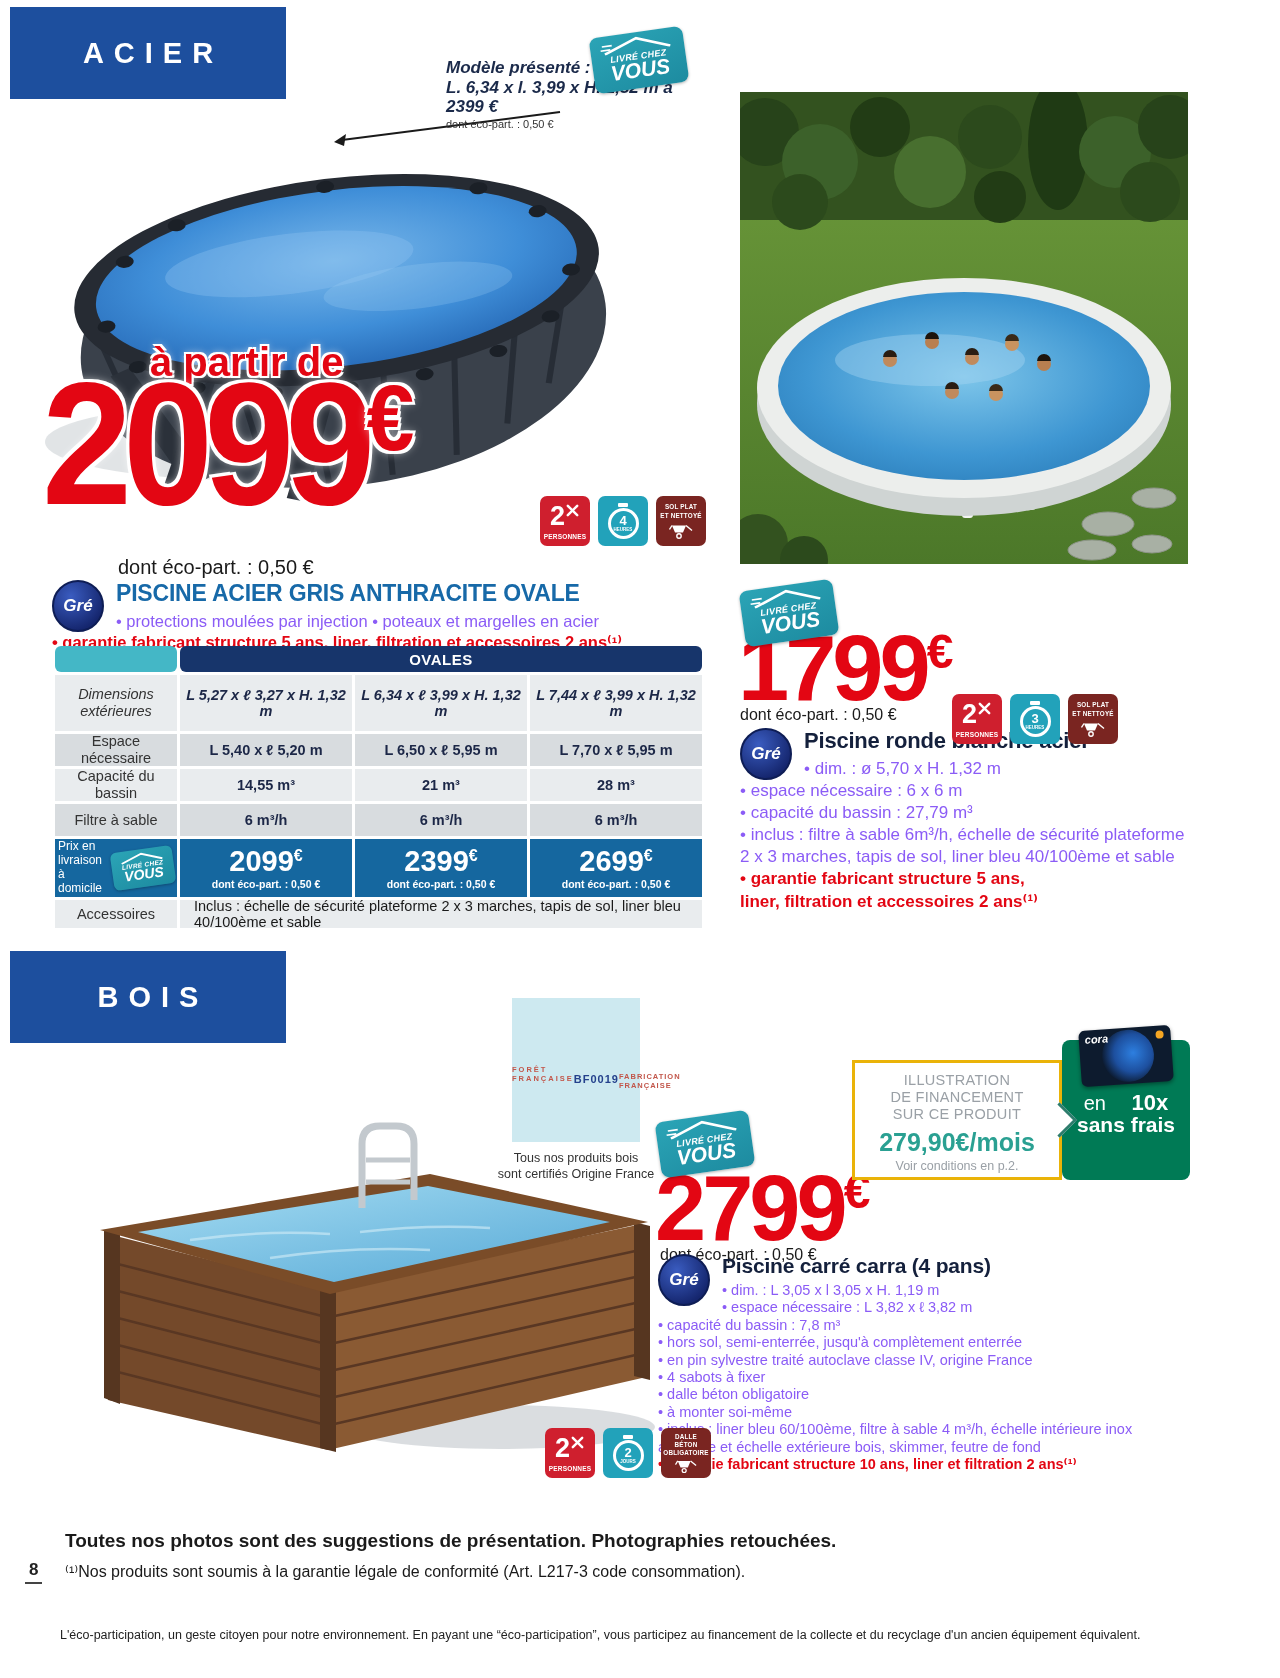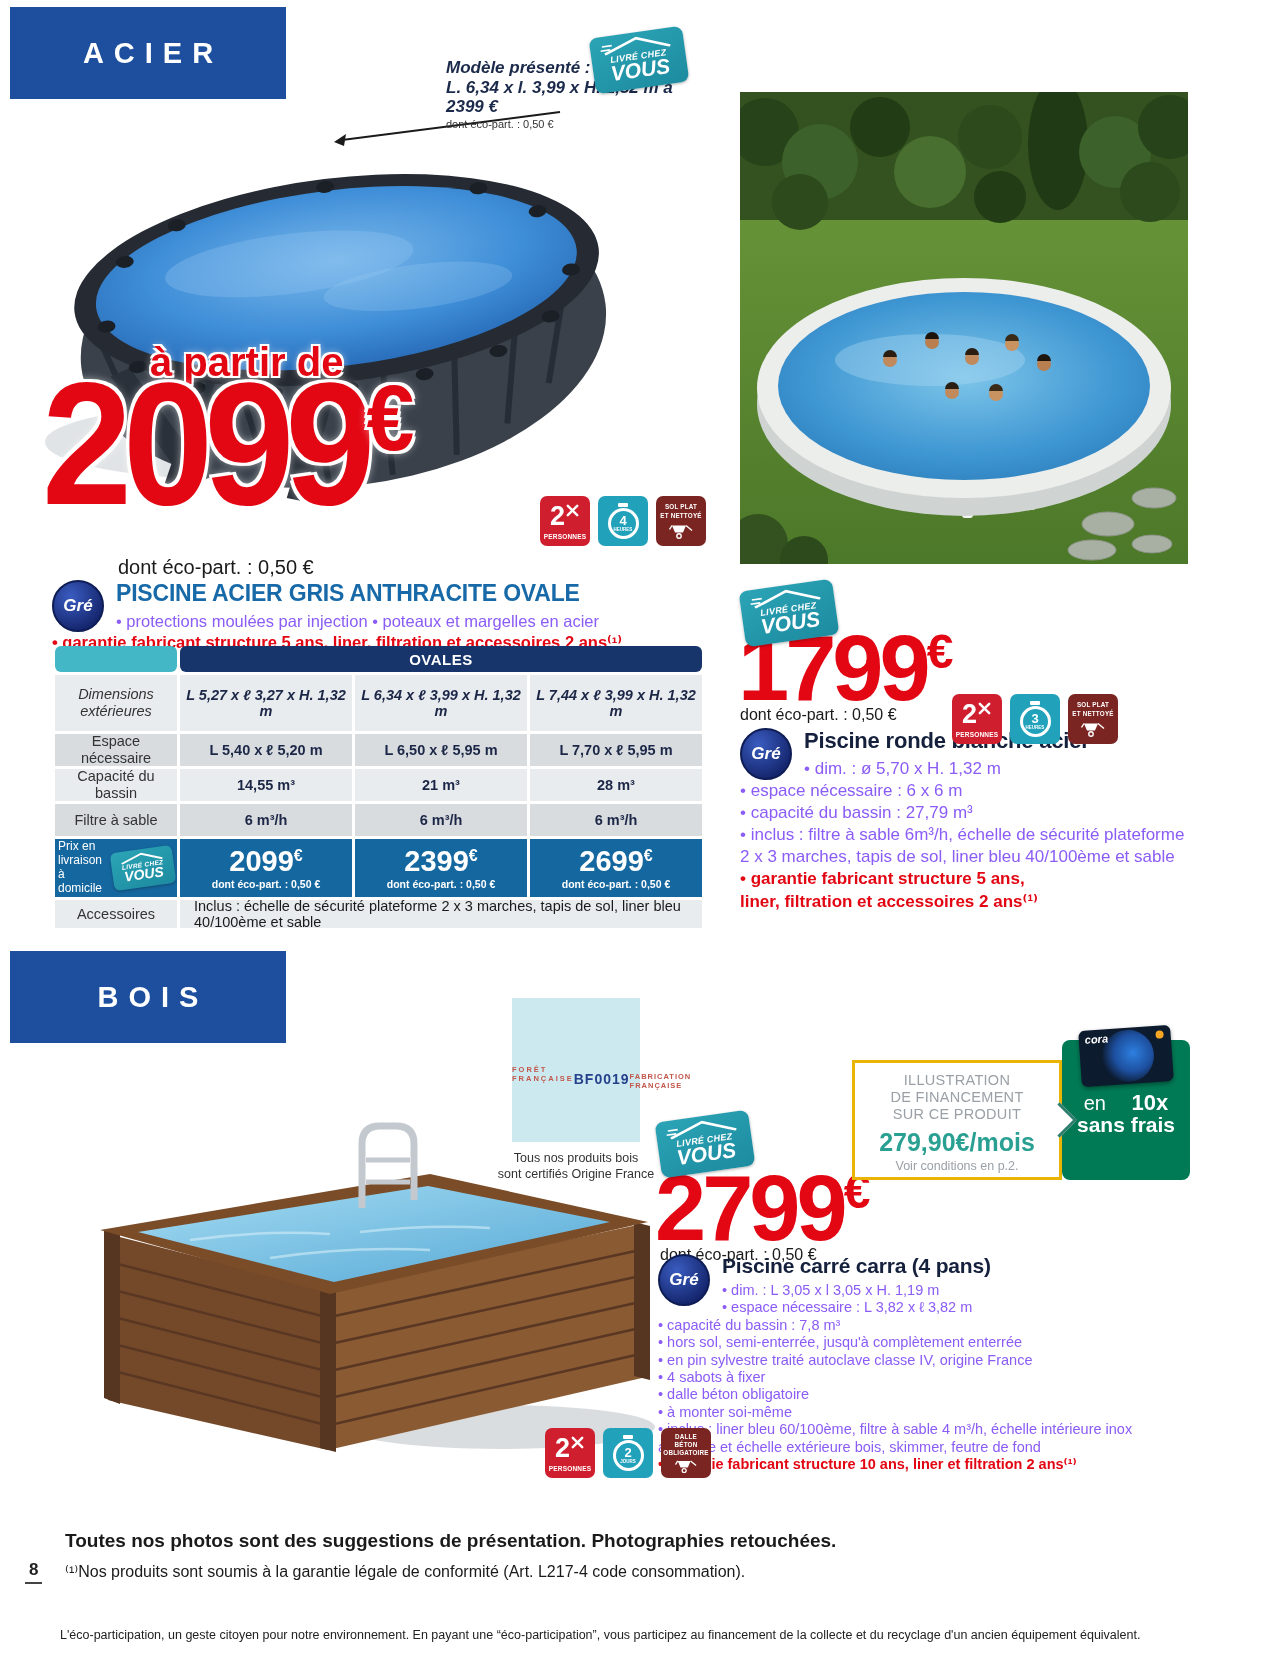--- a/index.html
+++ b/index.html
@@ -98,21 +98,21 @@
   .pe { font-size:10.5px; font-weight:bold; margin-top:2px; }
   .accv { justify-content:flex-start; text-align:left; padding-left:14px; font-size:14.5px; color:#1a1a1a; }
 
   
   .photo { position:absolute; z-index:1; }
 
   
   .cert { position:absolute; left:512px; top:998px; width:128px; height:144px; background:#cde9f0;
           display:flex; flex-direction:row; align-items:center; z-index:4; padding-top:7px; }
   .cert-top, .cert-bot { font-size:7.5px; letter-spacing:2px; color:#c2564a; font-weight:bold; }
-  .cert-code { font-size:14px; color:#24418c; font-weight:bold; margin-top:10px; letter-spacing:1px; }
+  .cert-code { font-size:11px; color:#24418c; font-weight:bold; margin-top:10px; letter-spacing:1px; }
   .cert-bot { letter-spacing:1px; margin-top:15px; }
   .cert-caption { position:absolute; left:488px; top:1150px; width:176px; text-align:center;
                   font-size:12.5px; color:#333; line-height:1.3; z-index:4; }
 
   
   .fin-box { position:absolute; left:852px; top:1060px; width:210px; height:120px; background:#fff;
              border:3px solid #eab308; text-align:center; padding-top:9px; z-index:4; }
   .fin-box::after { content:""; position:absolute; right:-13px; top:50%; width:22px; height:22px; background:#fff;
                     border-top:3px solid #2e7d6d; border-right:3px solid #2e7d6d;
                     transform:translateY(-50%) rotate(45deg); }
@@ -601,16 +601,16 @@
         <path d="M3,2 L17,2 L14,9 L6,9 Z" fill="#fff"></path>
         <circle cx="10" cy="12.5" r="2.2" fill="none" stroke="#fff" stroke-width="1.4"></circle>
         <line x1="17" y1="2" x2="23" y2="7" stroke="#fff" stroke-width="1.4"></line>
         <line x1="3" y1="2" x2="0.5" y2="6" stroke="#fff" stroke-width="1.4"></line>
       </svg>
     </div>
   </div>
 
   <div class="foot1">Toutes nos photos sont des suggestions de présentation. Photographies retouchées.</div>
   <div class="pageno">8</div>
-  <div class="foot2">⁽¹⁾Nos produits sont soumis à la garantie légale de conformité (Art. L217-4 code consommation).</div>
+  <div class="foot2">⁽¹⁾Nos produits sont soumis à la garantie légale de conformité (Art. L217-3 code consommation).</div>
   <div class="foot3">L'éco-participation, un geste citoyen pour notre environnement. En payant une “éco-participation”, vous participez au financement de la collecte et du recyclage d'un ancien équipement équivalent.</div>
 
 </div>
 
 </body></html>

